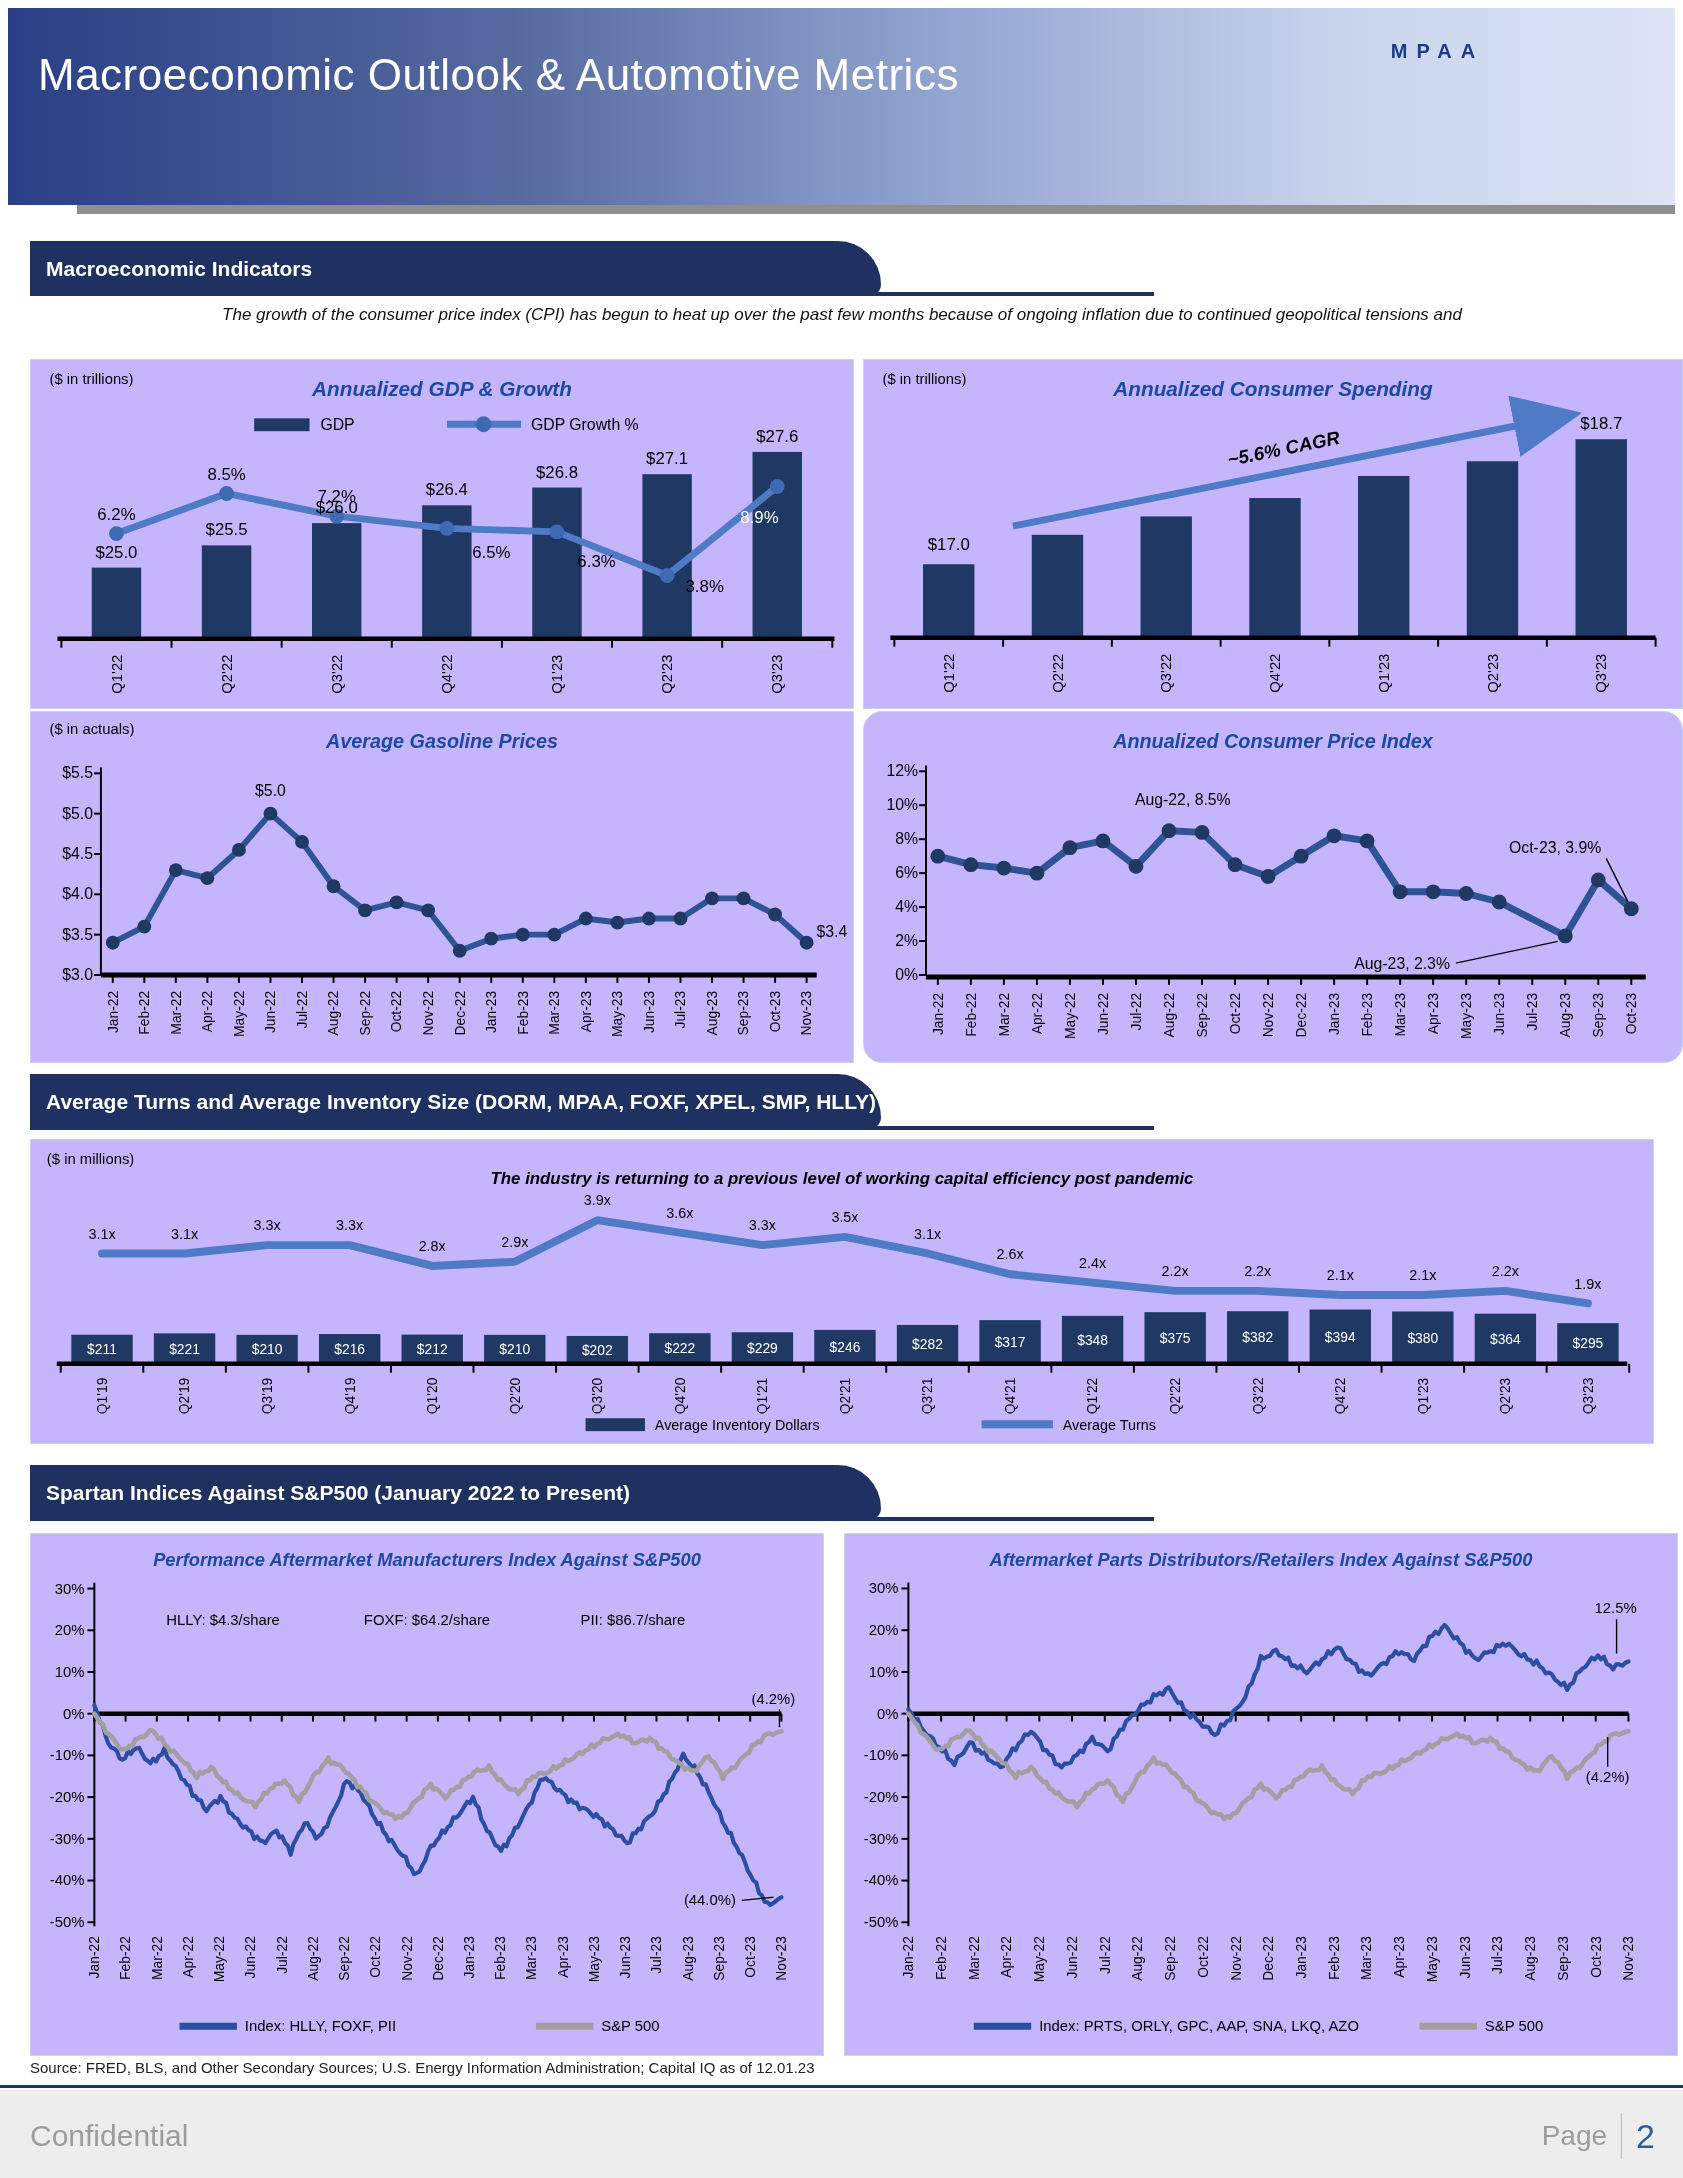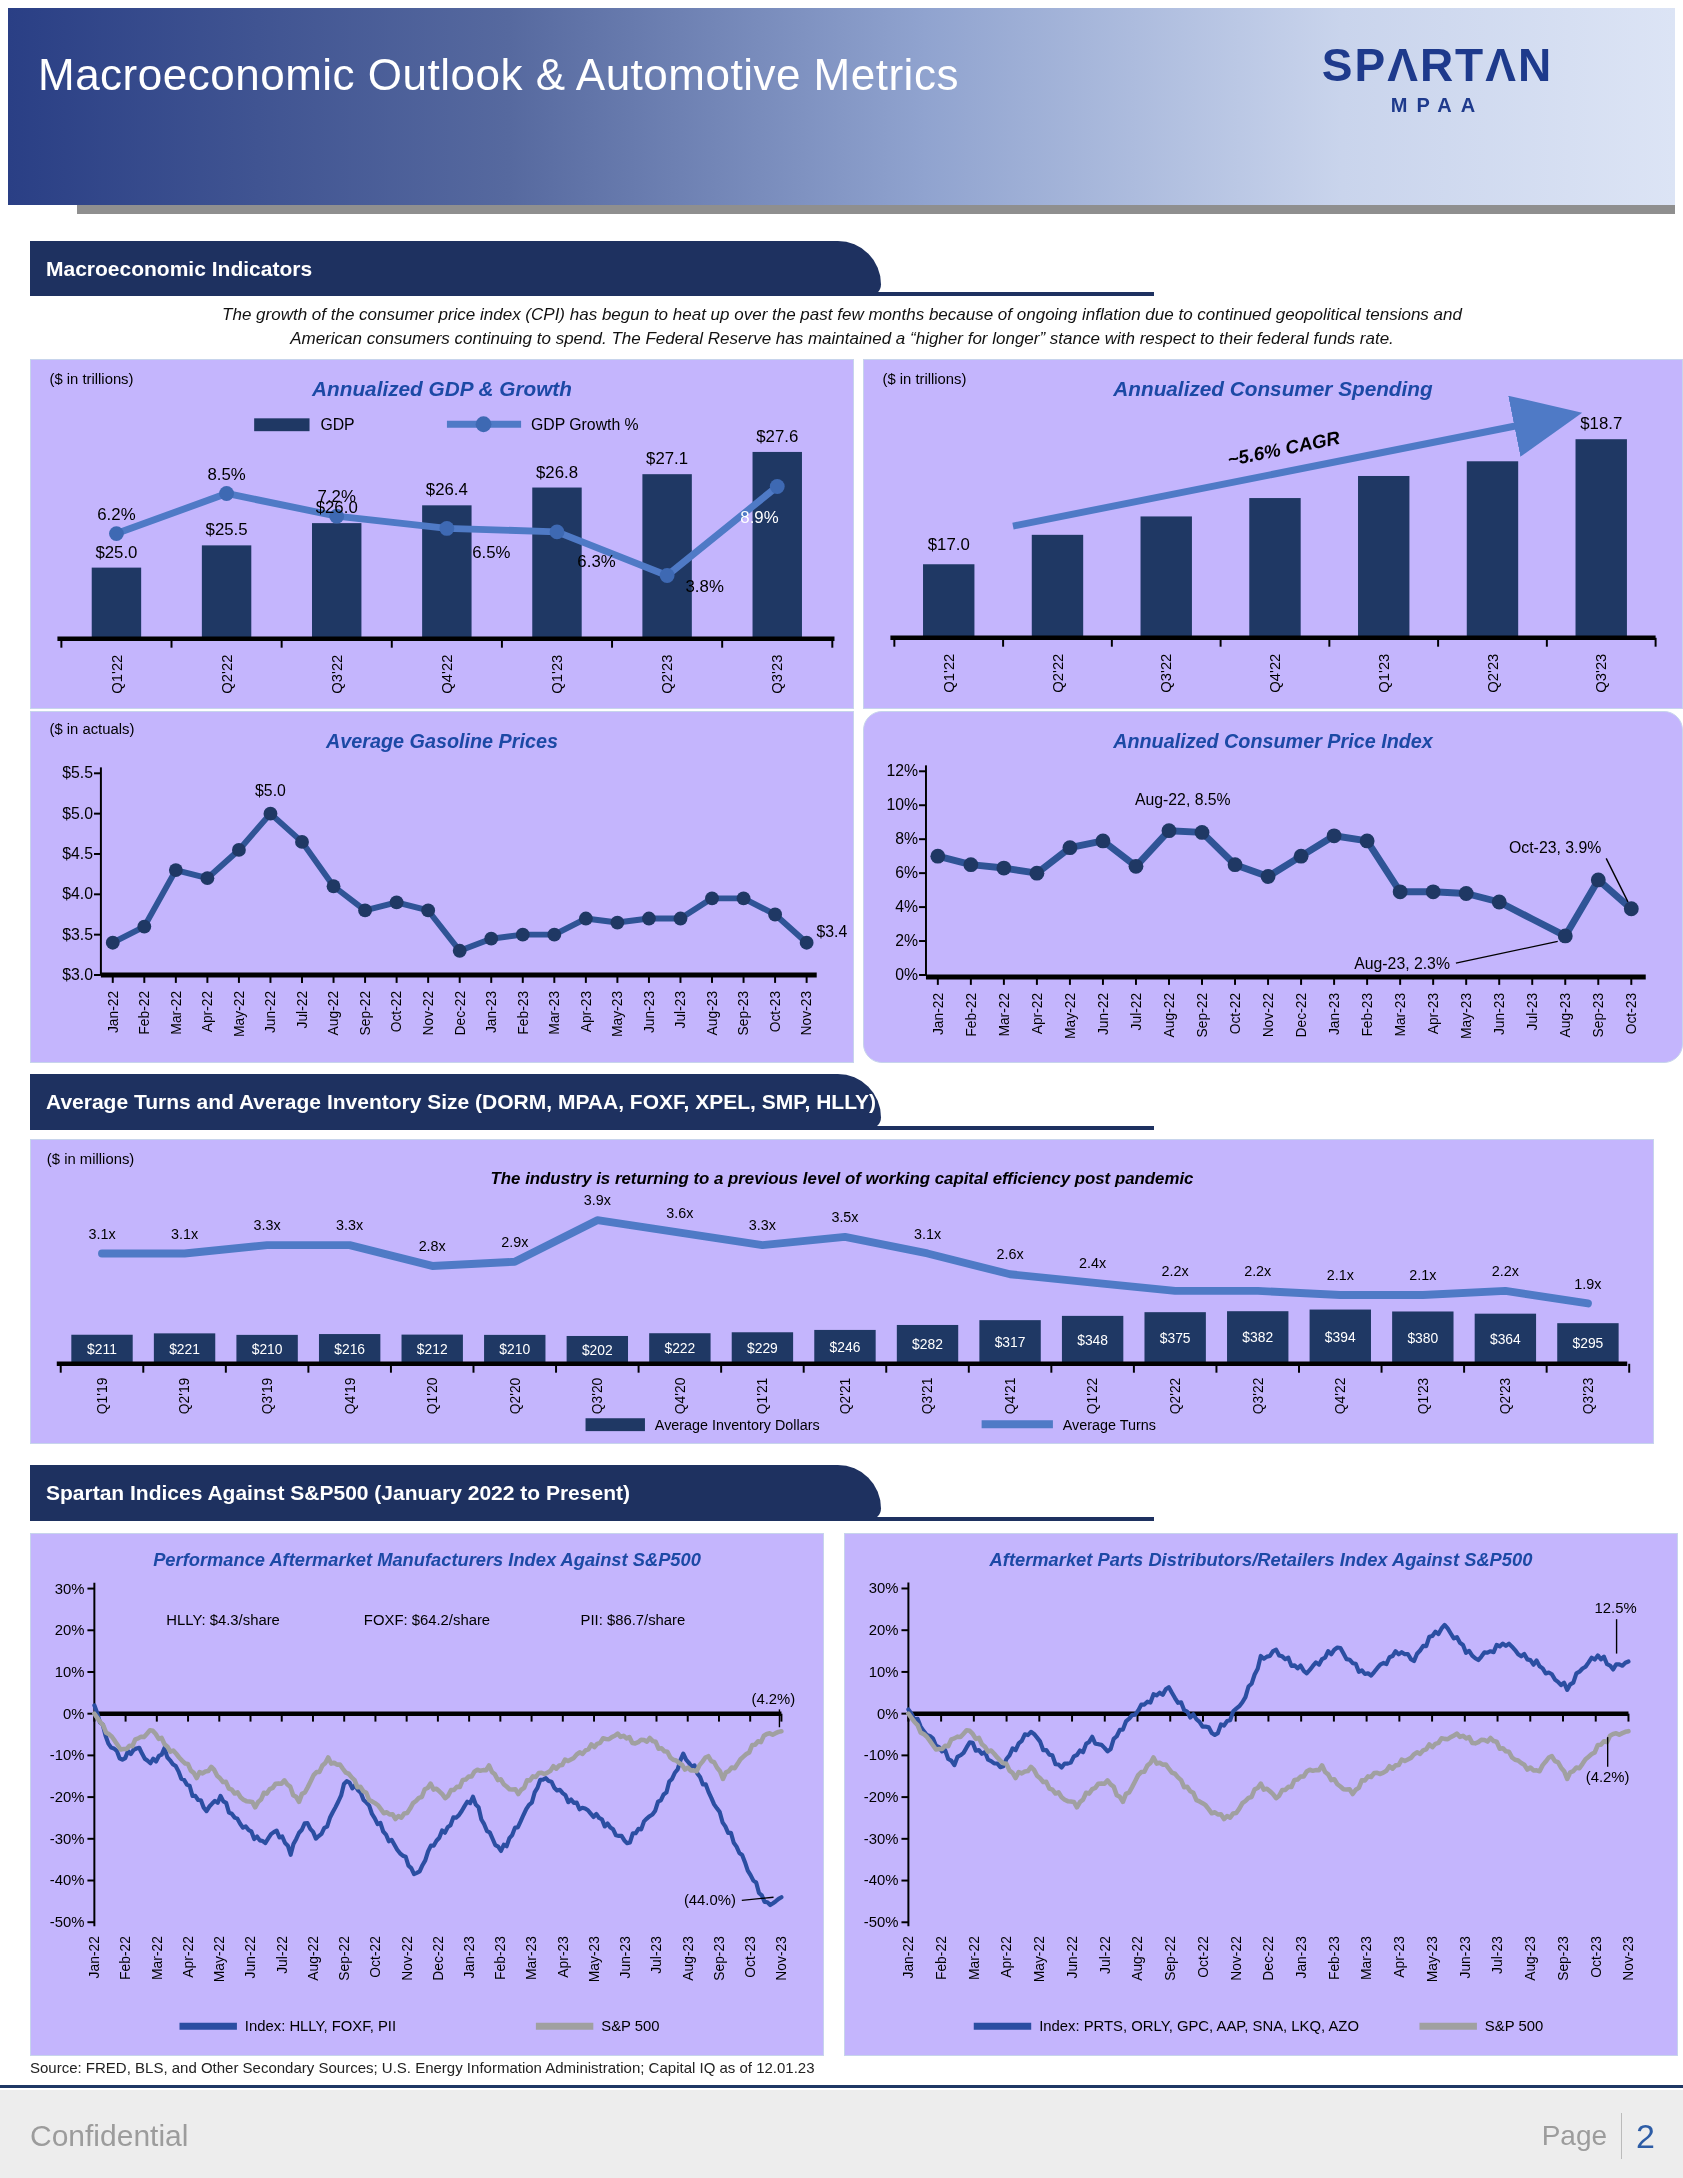--- a/index.html
+++ b/index.html
@@ -27,32 +27,30 @@
   svg text{font-family:"Liberation Sans",sans-serif;}
 </style>
 </head>
 <body>
 
 <div id="page">
 
   <div id="header" class="abs">
     <div id="page-title" class="abs">Macroeconomic Outlook &amp; Automotive Metrics</div>
     <div id="logo" class="abs">
-      <div class="l1">SPΛRTΛN</div>
       <div class="l2">MPAA</div>
     </div>
   </div>
   <div id="header-shadow" class="abs"></div>
 
   <div class="abs sec-underline" style="top:292px;"></div>
   <div class="abs commentary" style="top:305px;">The growth of the consumer price index (CPI) has begun to heat up over the past few months because of ongoing inflation due to continued geopolitical tensions and</div>
   <div class="abs sec-bar" style="top:241px;">
     <span>Macroeconomic Indicators</span>
   </div>
-  <div class="abs commentary" style="top:329px;">American consumers continuing to spend. The Federal Reserve has maintained a “higher for longer” stance with respect to their federal funds rate.</div>
 
   <div id="chart-gdp" class="abs panel" style="left:30px;top:359px;width:822px;height:348px;">
       <svg width="822" height="348" viewBox="0 0 830 352">
         <text x="18" y="24" font-size="15" fill="#000" text-anchor="start">($ in trillions)</text>
         <text x="415" y="36" font-size="21" fill="#1C49A5" text-anchor="middle" font-weight="bold" font-style="italic">Annualized GDP &amp; Growth</text>
         <rect x="225" y="59" width="56" height="13" fill="#1F3864"></rect>
         <text x="292" y="71" font-size="16" fill="#000" text-anchor="start">GDP</text>
         <line x1="420" y1="65" x2="495" y2="65" stroke="#4F7AC6" stroke-width="7"></line>
         <circle cx="457" cy="65" r="8" fill="#3E69B3"></circle>
         <text x="505" y="71" font-size="16" fill="#000" text-anchor="start">GDP Growth %</text>

